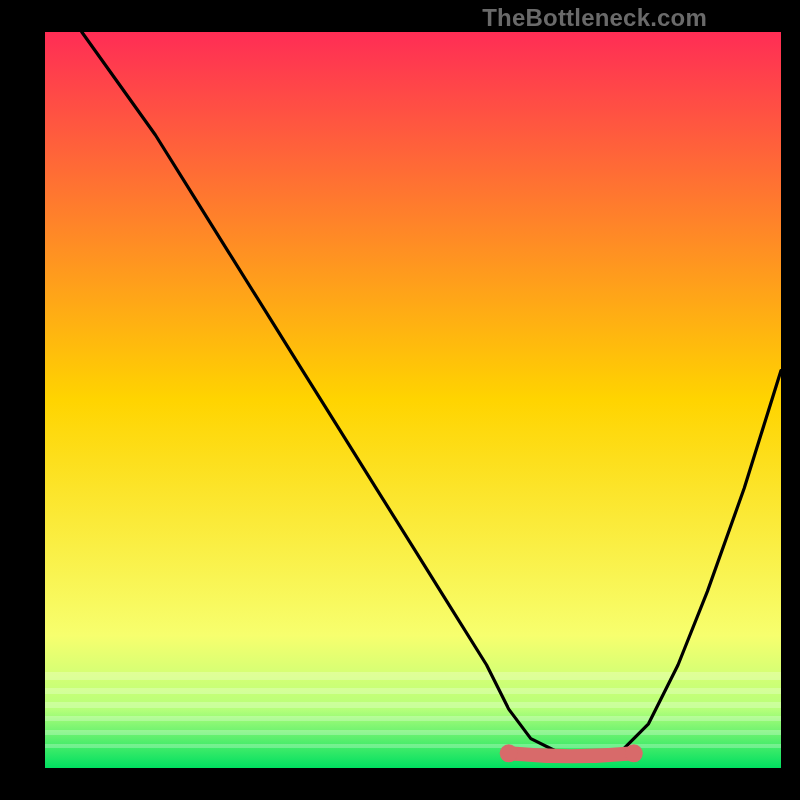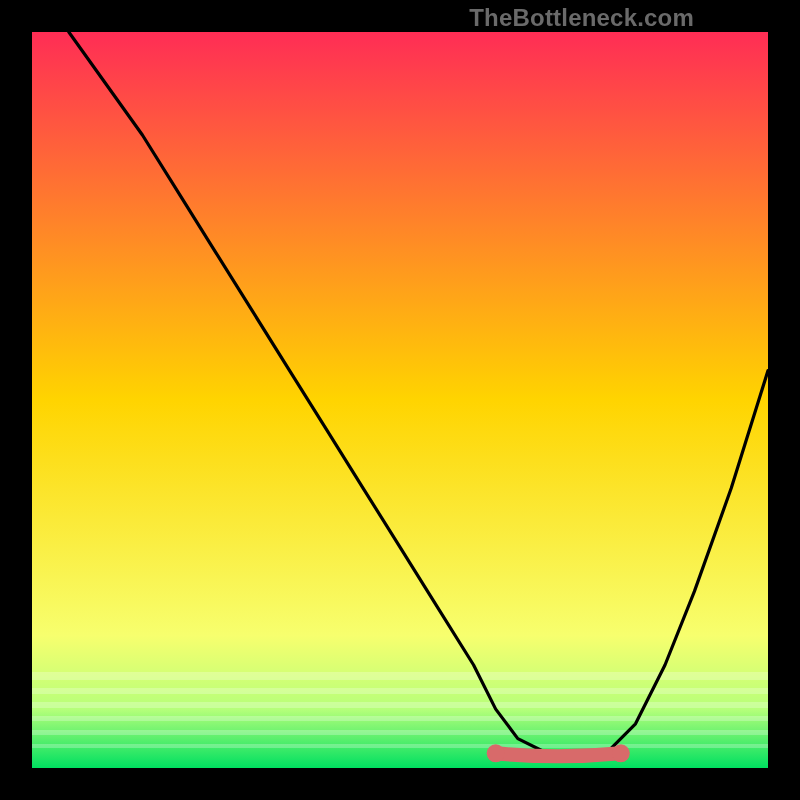--- a/index.html
+++ b/index.html
@@ -1,19 +1,19 @@
 <!DOCTYPE html>
 <html><head>
 <meta charset="utf-8">
 <style>
   * { margin: 0; padding: 0; box-sizing: border-box; }
   html, body { width: 800px; height: 800px; overflow: hidden; background: #000; }
   .frame {
     position: absolute;
-    top: 0; left: 0;
+    top: 0; left: 13px;
     width: 708px; height: 800px;
     background: #000;
   }
   .watermark {
     position: absolute;
     top: 4px;
     right: 14px;
     font-family: Arial, Helvetica, sans-serif;
     font-size: 24px;
     font-weight: bold;

